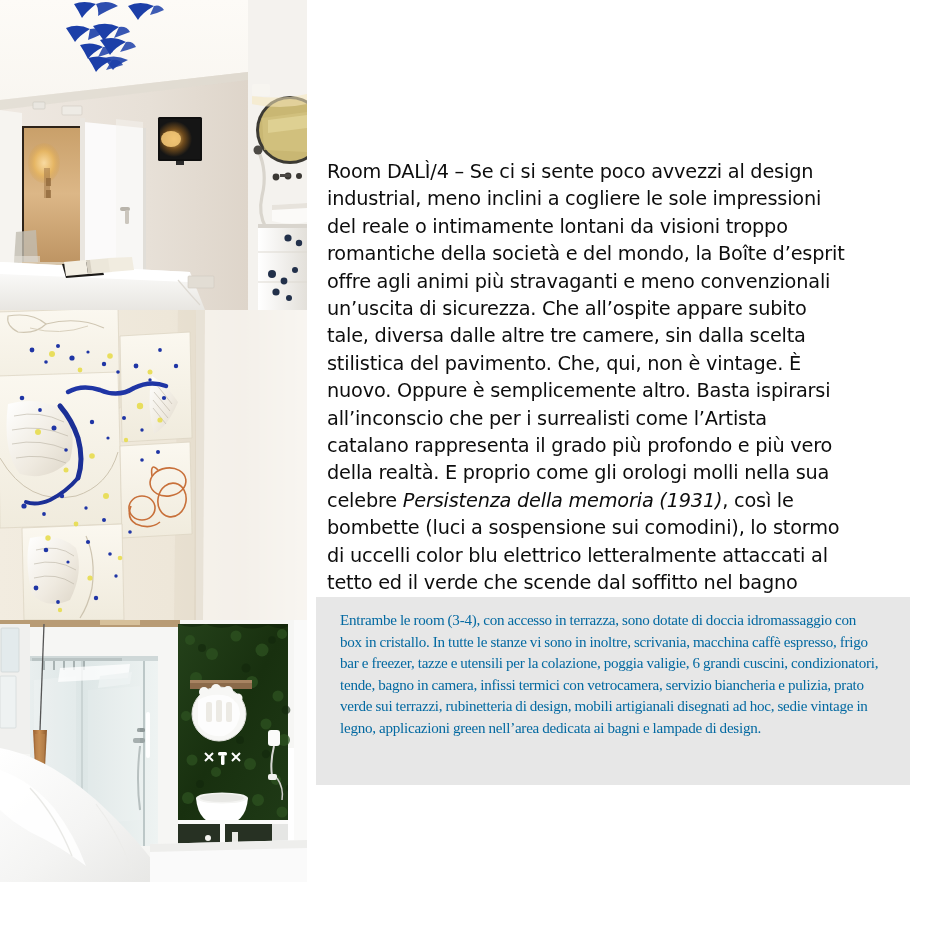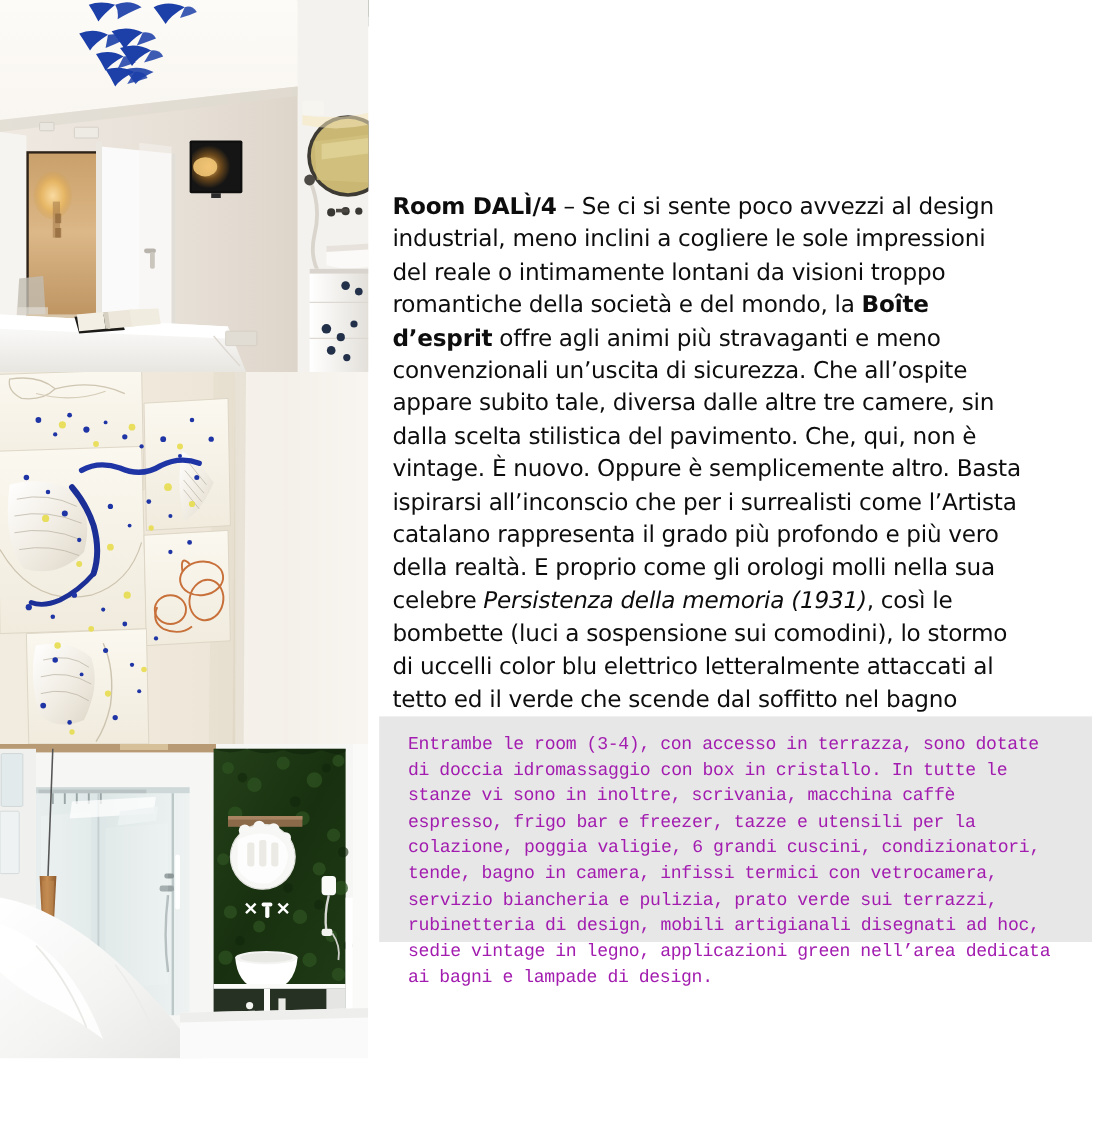--- a/index.html
+++ b/index.html
@@ -57,41 +57,41 @@
     left: 0;
     width: 527px;
     font-family: "DejaVu Sans", sans-serif;
     font-size: 19.3px;
     line-height: 27.4px;
     color: #0d0d0d;
     text-align: left;
     letter-spacing: -0.18px;
     word-spacing: -0.2px;
   }
-  .body-copy .b { font-weight: bold; }
+  .body-copy .b { font-weight: normal; }
   .body-copy .i { font-style: italic; margin-top: 12px; }
 
   .info-box {
     position: absolute;
     left: -11px;
     top: 597px;
     width: 594px;
     height: 188px;
     background: #e7e7e7;
     box-sizing: border-box;
   }
   .info-box-text {
     position: absolute;
     left: 24px;
     top: 13px;
     width: 540px;
-    font-family: Liberation Mono, monospace;
+    font-family: Liberation Serif, serif;
     font-size: 15.1px;
     line-height: 21.6px;
-    color: #a21caf;
+    color: #0369a1;
     letter-spacing: -0.25px;
     word-spacing: -0.3px;
   }
 </style>
 </head>
 <body>
 
 <div class="page">
 
   <div class="photo-column">

